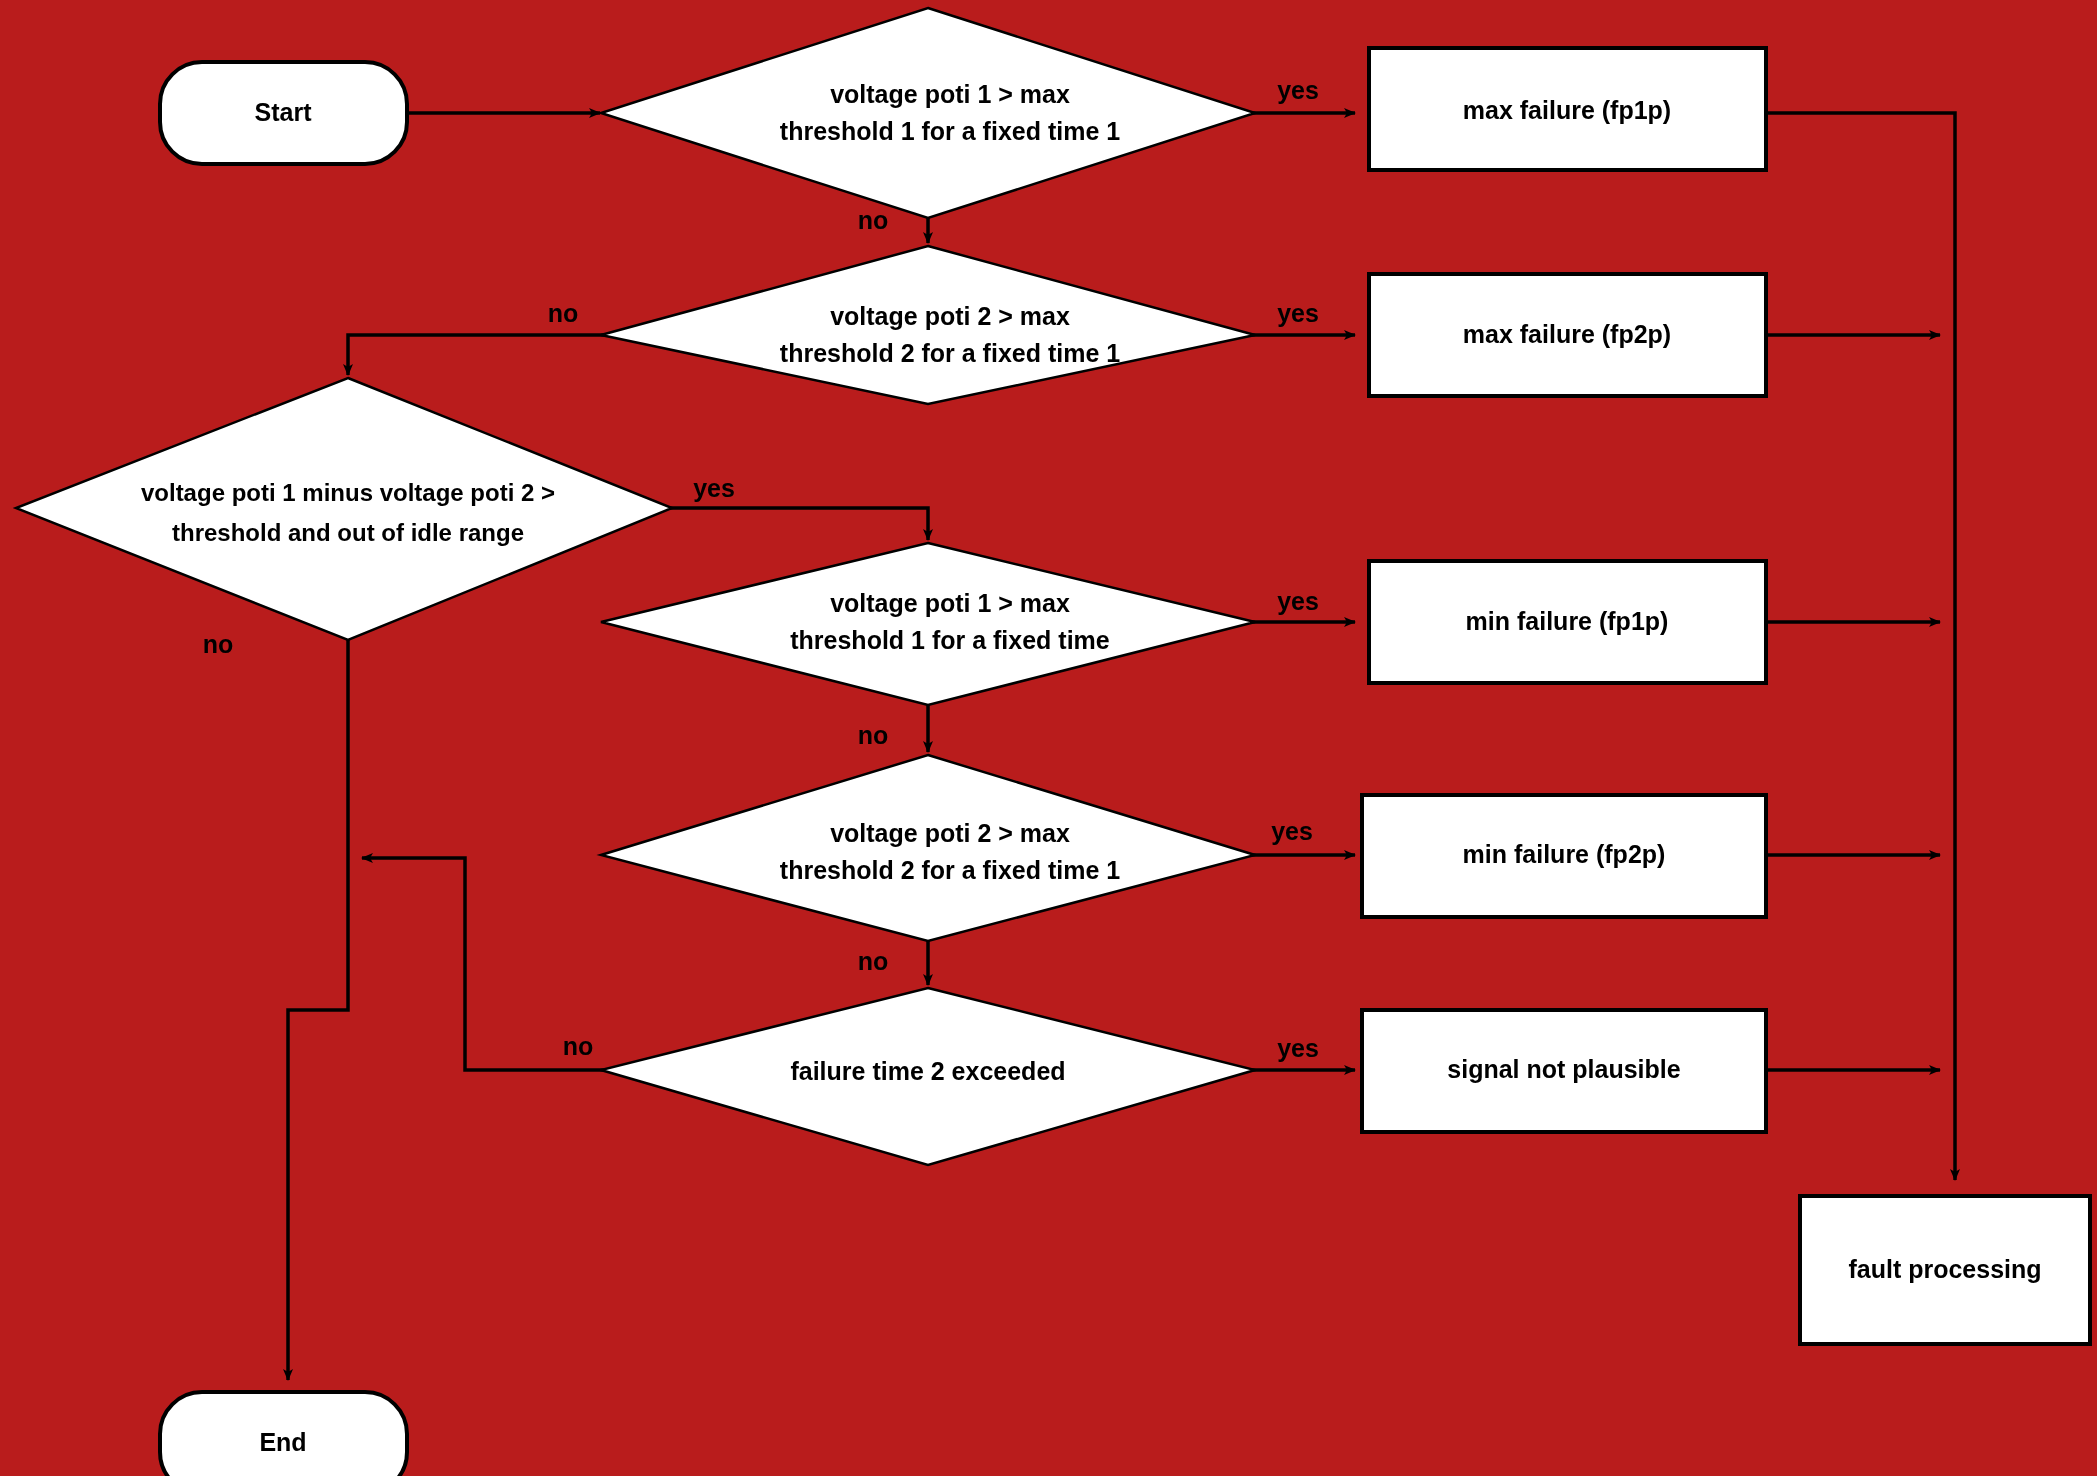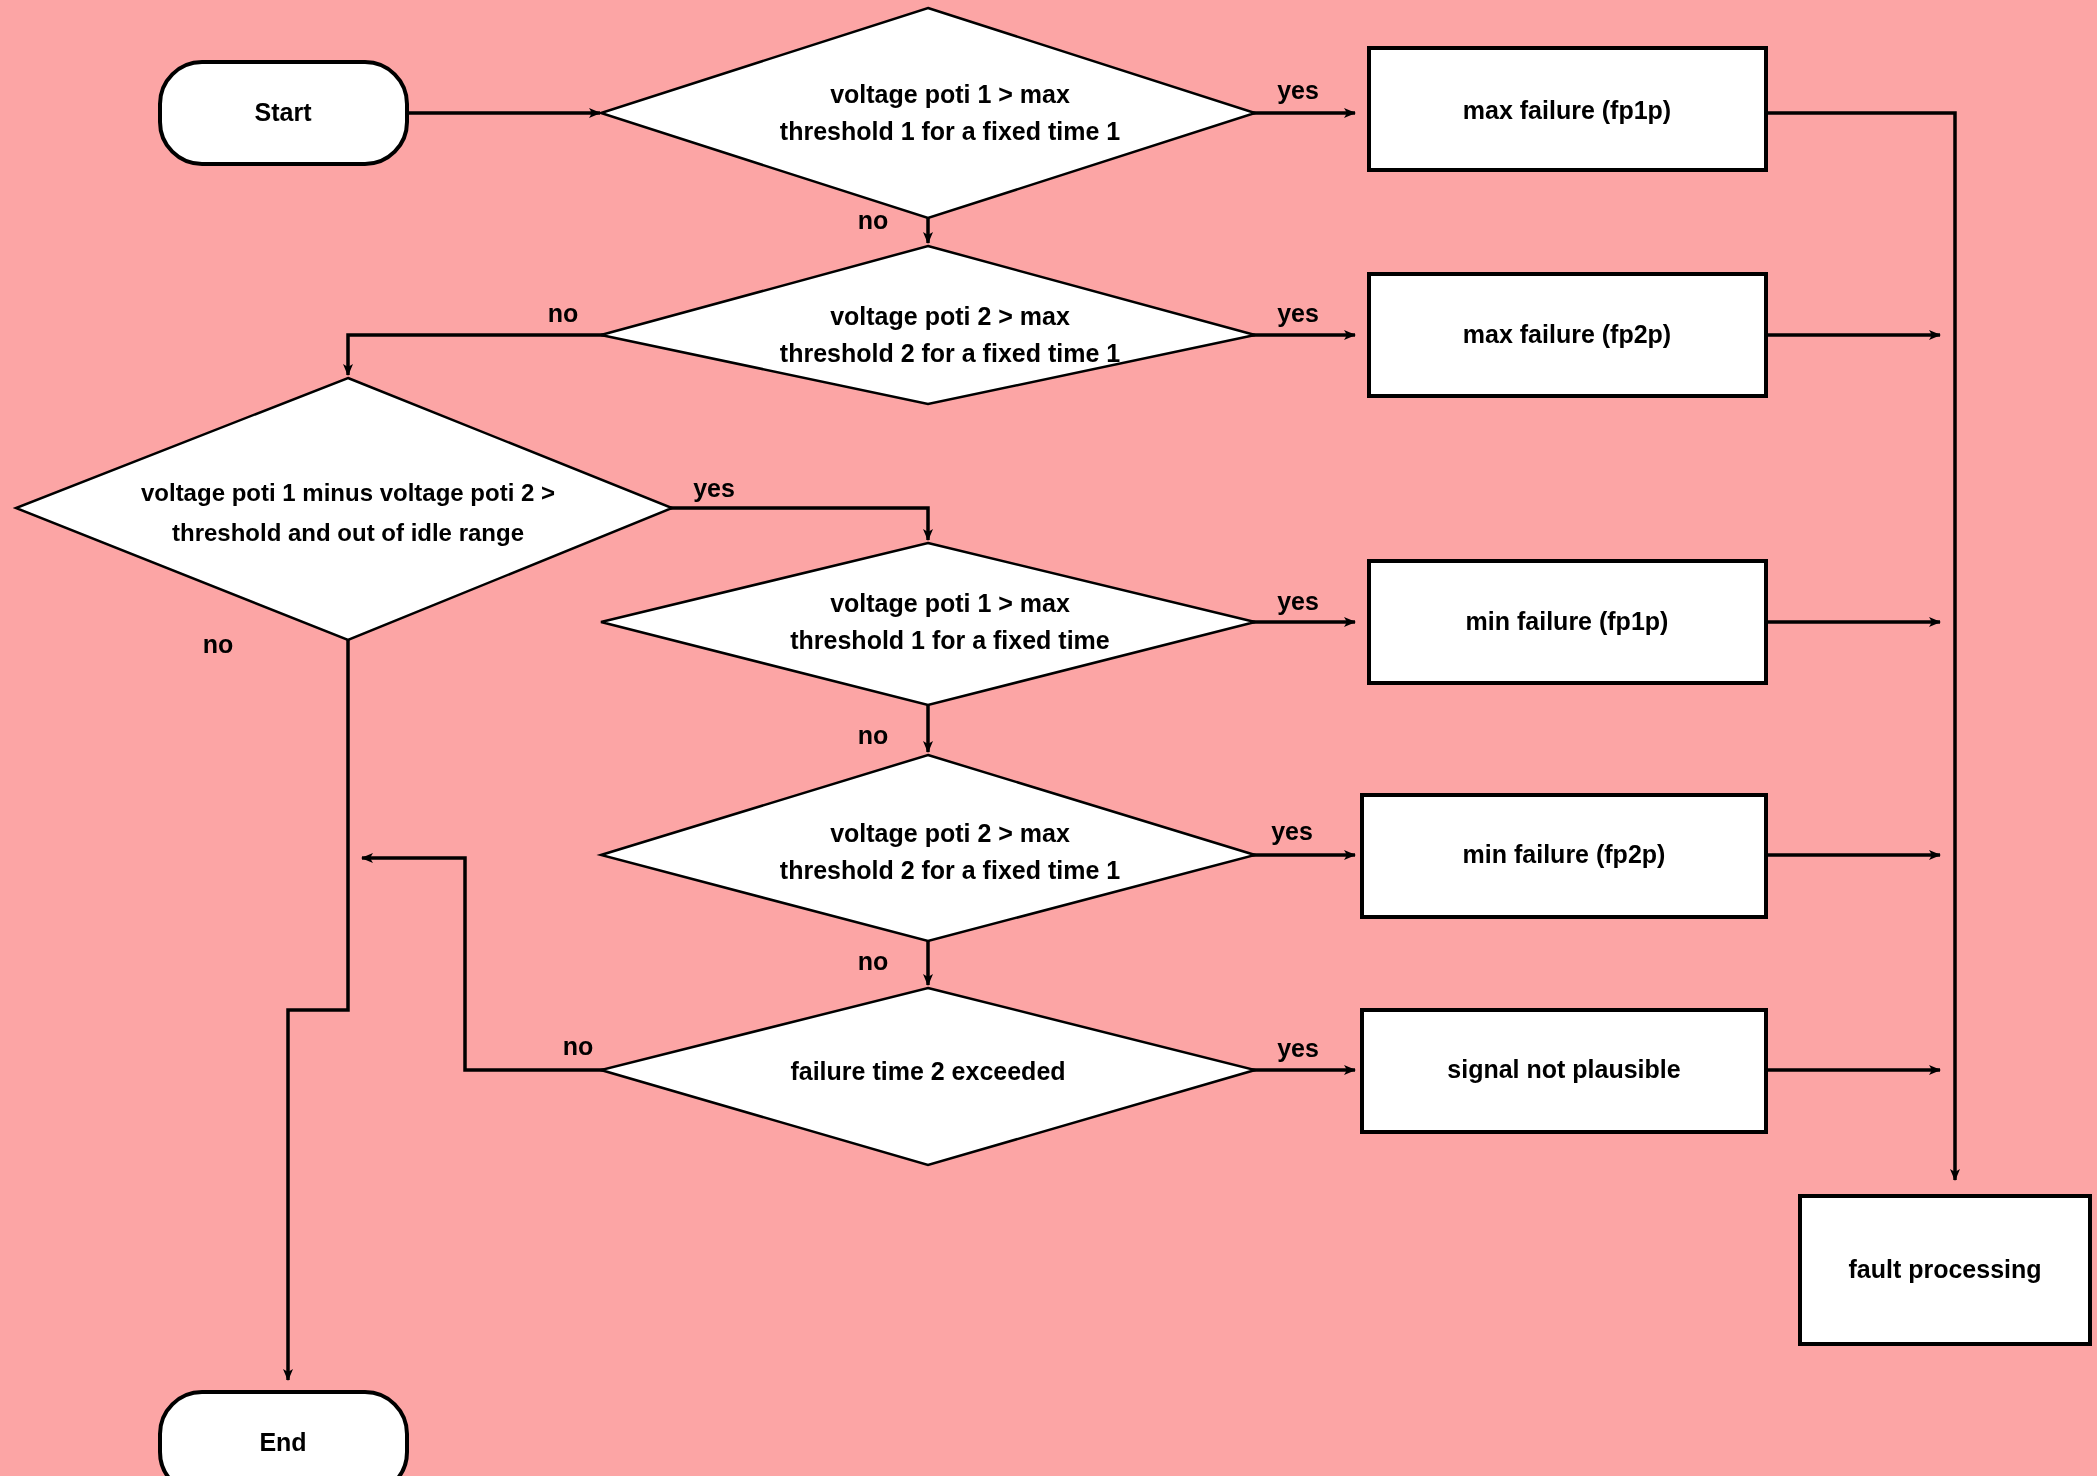--- a/index.html
+++ b/index.html
@@ -7,21 +7,21 @@
     padding: 0;
     background: #ffffff;
   }
   body {
     font-family: "Liberation Sans", sans-serif;
   }
   #flowchart-root {
     position: relative;
     width: 2097px;
     height: 1476px;
-    background: #fca5a5;
+    background: #b91c1c;
     overflow: hidden;
   }
   svg#flow-svg {
     display: block;
     width: 2097px;
     height: 1476px;
   }
   .term-shape {
     fill: #ffffff;
     stroke: #000000;

